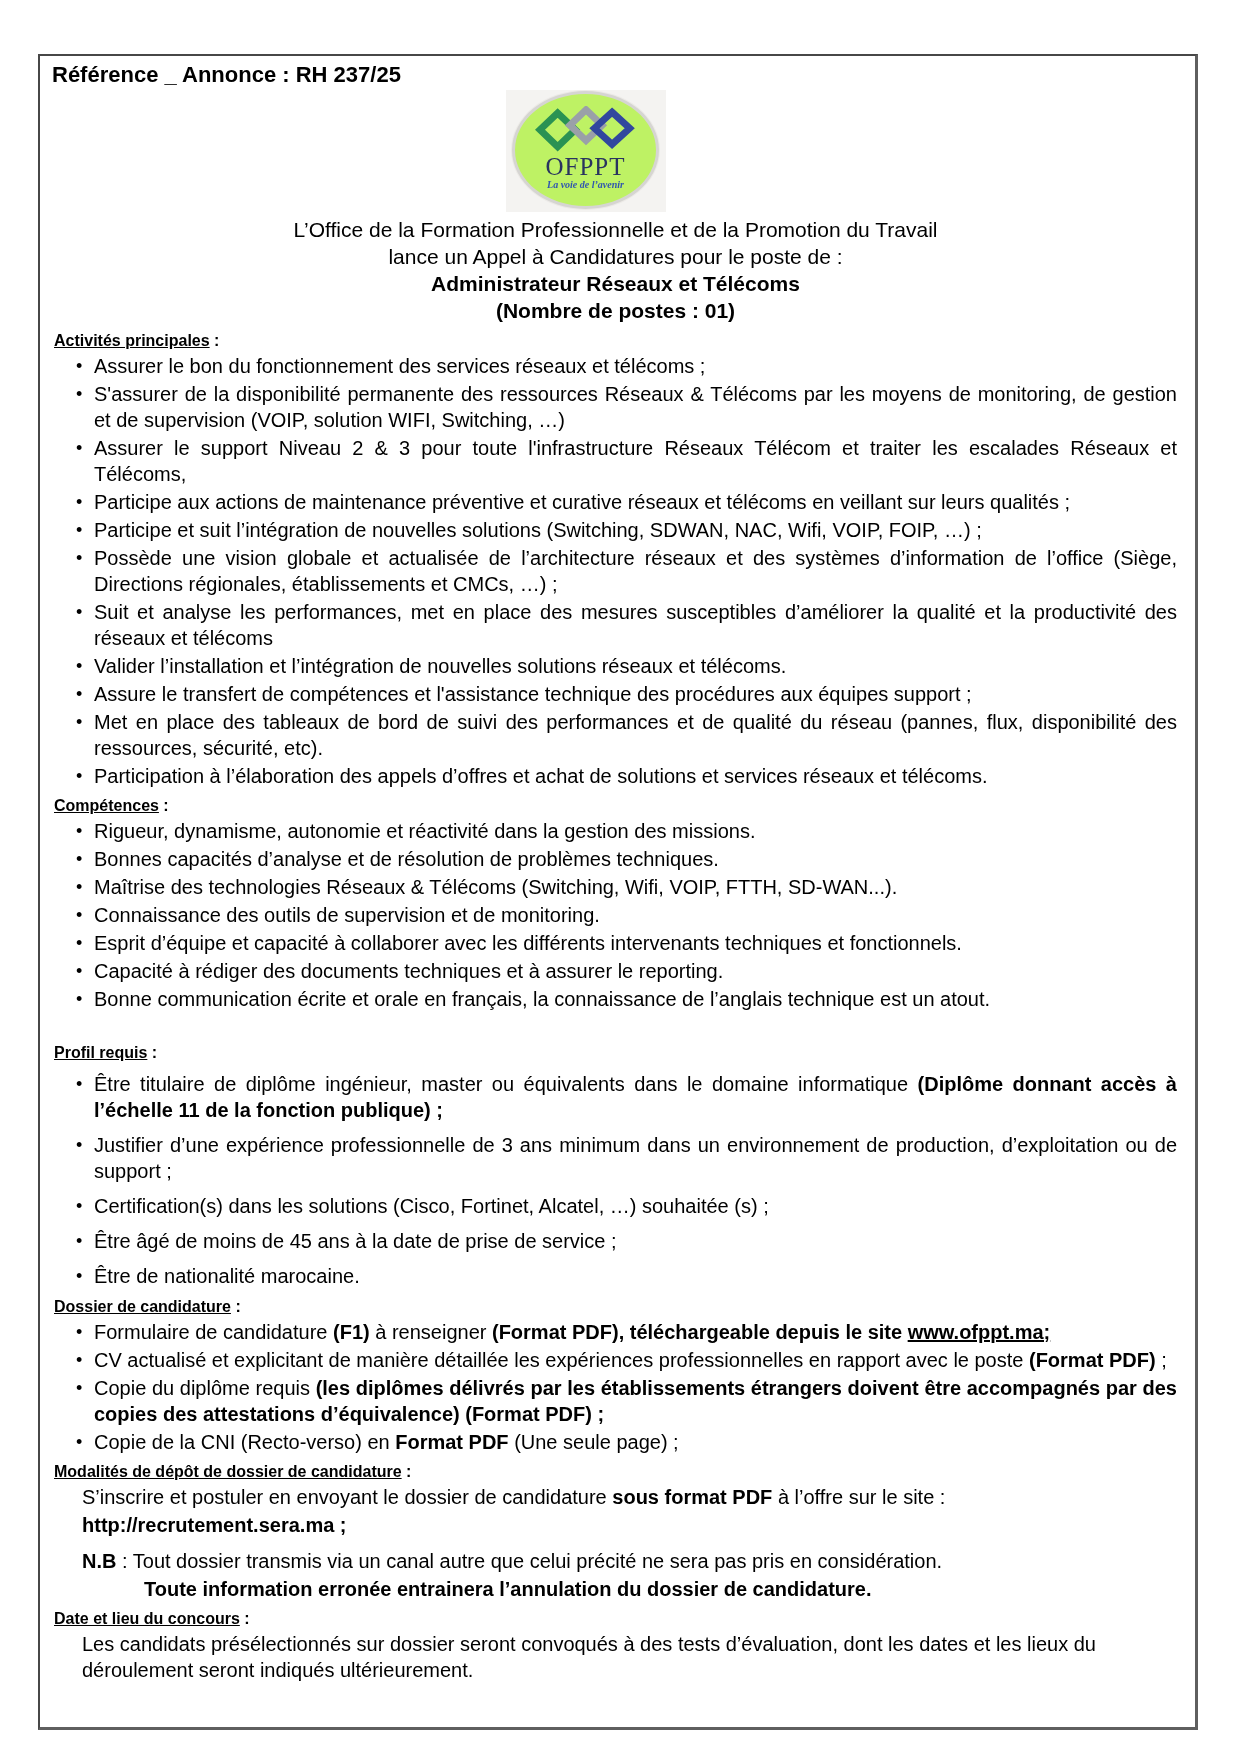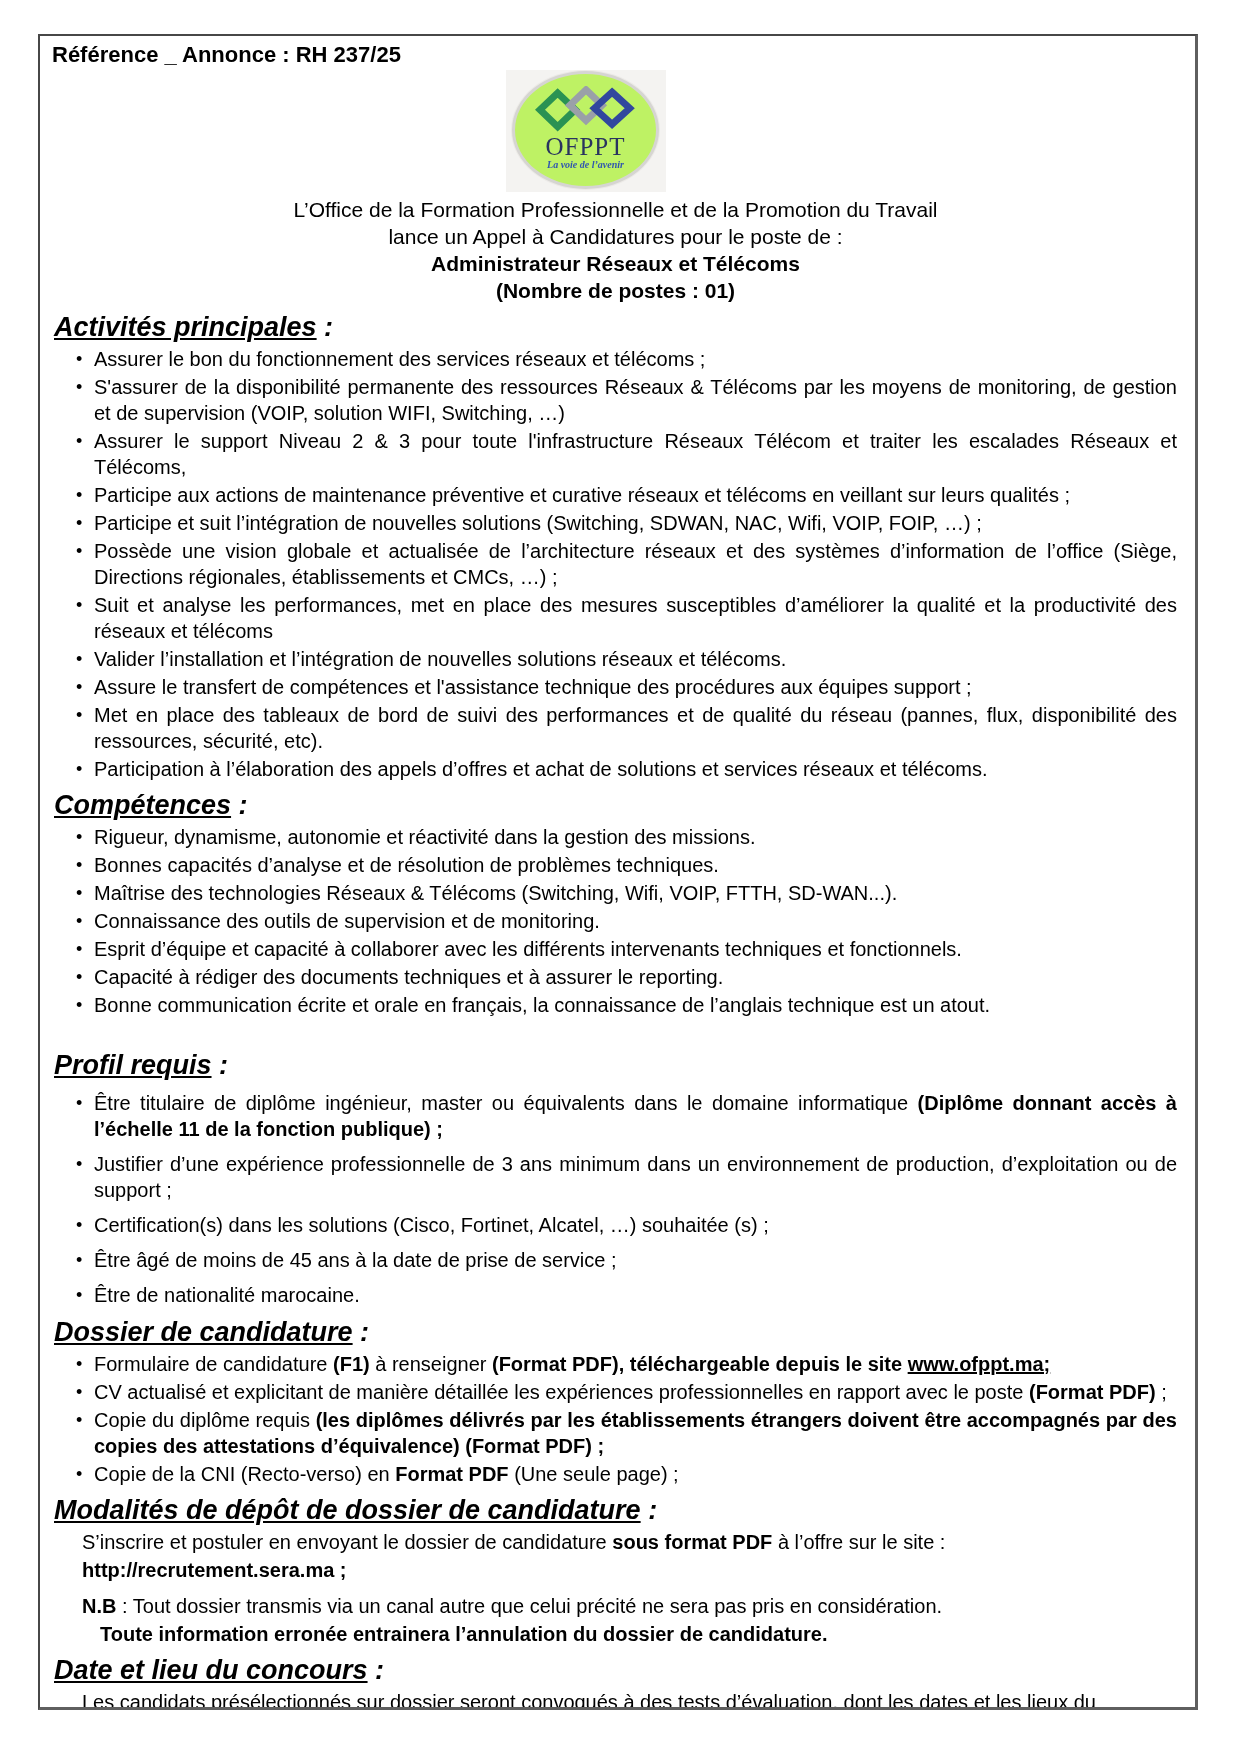--- a/index.html
+++ b/index.html
@@ -3,51 +3,51 @@
 <meta charset="utf-8">
 <style>
   html,body{
     margin:0;padding:0;background:#ffffff;
     width:1241px;height:1755px;
     font-family:"Liberation Sans","DejaVu Sans",sans-serif;
     color:#000;
     -webkit-font-smoothing:antialiased;
   }
   .sheet{
-    position:absolute;left:38px;top:34px;width:1160px;height:1676px;
+    position:absolute;left:38px;top:54px;width:1160px;height:1676px;
     border:2px solid #474747;
     border-right:3px solid #5f5f5f;border-bottom:3px solid #5f5f5f;
     box-sizing:border-box;padding:4px 12px 6px 8px;overflow:hidden;
   }
   .reference{font-size:22px;font-weight:bold;margin:2px 0 0 4px;}
   
   .logo-wrap{width:160px;height:122px;background:#f4f3f1;margin:2px 0 2px 458px;position:relative;}
   .logo-circle{
     position:absolute;left:6px;top:1px;width:147px;height:118px;background:#bef264;
     border:3px solid #d6d5d2;border-radius:50%;box-shadow:0 0 0 1px #eceae7;
     text-align:center;box-sizing:border-box;
   }
   svg.diamonds{margin-top:12px;width:102px;height:46px;display:inline-block;}
   .logo-name{font-family:"Liberation Serif","DejaVu Serif",serif;font-size:25px;color:#29335f;line-height:22px;letter-spacing:1px;}
   .logo-tagline{font-family:Liberation Serif, serif;font-style:italic;font-weight:bold;font-size:10px;color:#2f55b0;line-height:14px;}
   
   .intro{text-align:center;font-size:21px;line-height:27px;margin-top:4px;}
   .intro .b{font-weight:bold;}
   
   .section{margin-top:6px;}
-  .sec-heading{font-size:27px;font-weight:bold;margin:8px 0 3px 6px;font-style:italic;}
+  .sec-heading{font-size:16px;font-weight:bold;margin:8px 0 3px 6px;}
   .lbl{text-decoration:underline;}
   .b{font-weight:bold;}
   .u{text-decoration:underline;}
   .bullet{display:flex;margin:0 6px 2px 28px;font-size:20px;line-height:26px;}
   .marker{flex:none;width:18px;font-size:18px;}
   .txt{flex:1;text-align:justify;}
   .p{font-size:20px;line-height:26px;margin:2px 6px 2px 0;}
   .indent1{margin-left:34px;}
-  .indent2{margin-left:52px;}
+  .indent2{margin-left:96px;}
   .gap{margin-top:10px;}
   .sec-profil{margin-top:32px;}
   .sec-profil .bullet{margin-top:9px;margin-bottom:9px;}
   a,span{white-space:pre-wrap;}
 </style>
 </head>
 <body>
 
 <div class="sheet">
 

